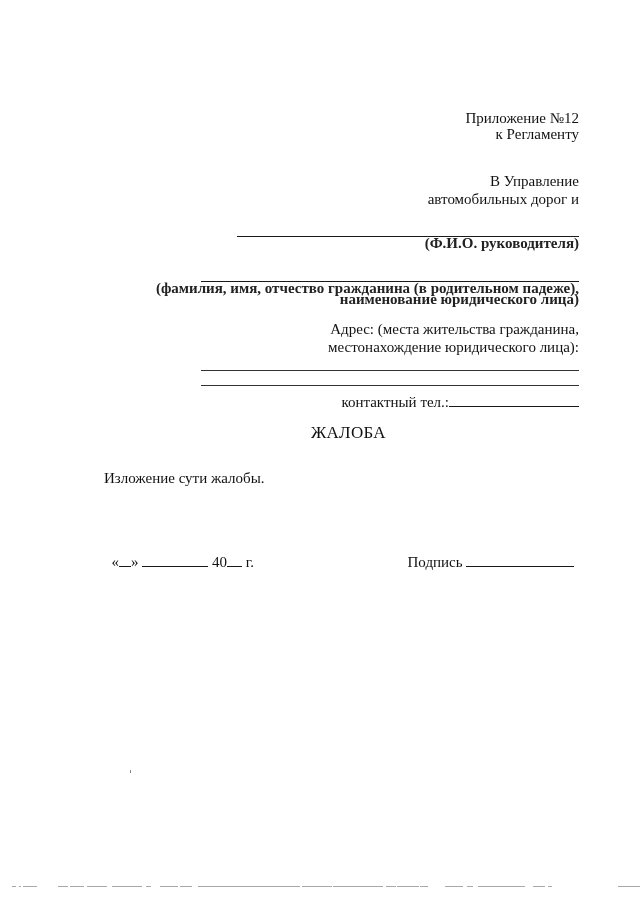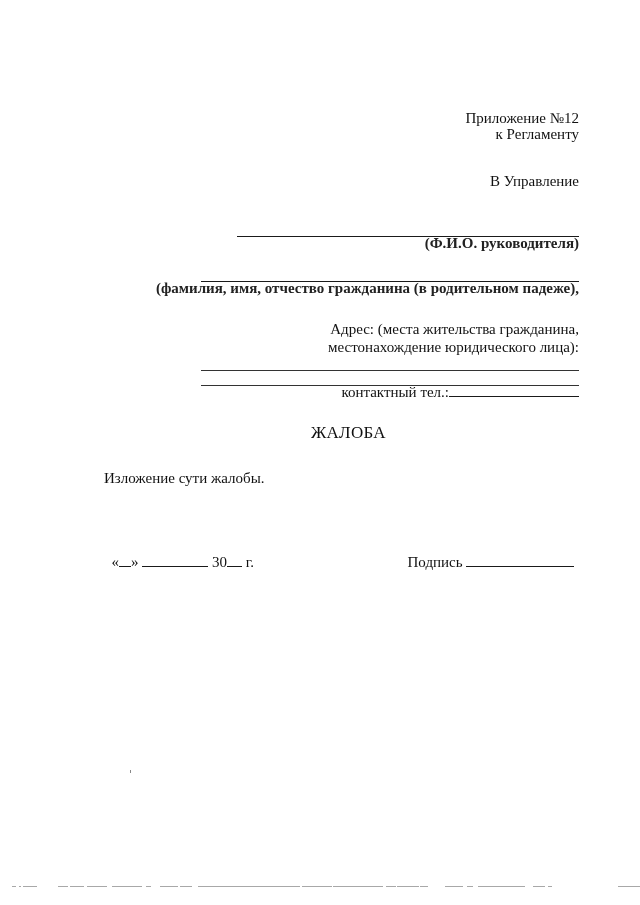--- a/index.html
+++ b/index.html
@@ -95,48 +95,50 @@
 </head>
 <body>
 
 <div class="right-block" style="top:110px;">
   <div>Приложение №12</div>
   <div>к Регламенту</div>
 </div>
 
 <div class="right-block" style="top:172px; line-height:18px;">
   <div>В Управление</div>
+  <div>автомобильных дорог и</div>
 </div>
 
 <div class="rule" style="left:237px; width:342px; top:236px;"></div>
 <div class="caption" style="top:238px;">(Ф.И.О. руководителя)</div>
 
 <div class="rule" style="left:201px; width:378px; top:281px;"></div>
 <div class="caption" style="top:283px;">
   <div>(фамилия, имя, отчество гражданина (в родительном падеже),</div>
+  <div>наименование юридического лица)</div>
 </div>
 
 <div class="right-block" style="top:320px; line-height:18px;">
   <div>Адрес: (места жительства гражданина,</div>
   <div>местонахождение юридического лица):</div>
 </div>
 
 <div class="rule soft" style="left:201px; width:378px; top:370px;"></div>
 <div class="rule soft" style="left:201px; width:378px; top:385px;"></div>
 
-<div class="right-block" style="top:383px; line-height:18px;margin-left:14px;">
+<div class="right-block" style="top:393px; line-height:18px;margin-left:14px;">
   <span>контактный тел.:</span><span class="uline" style="width:130px;"></span>
 </div>
 
 <div class="title">ЖАЛОБА</div>
 
 <div class="summary">Изложение сути жалобы.</div>
 
 <div class="date-line">
-  <span>«</span><span class="uline" style="width:12px;"></span><span>»</span> <span class="uline" style="width:66px;"></span> <span>30</span><span class="uline" style="width:15px;"></span> <span>г.</span>
+  <span>«</span><span class="uline" style="width:12px;"></span><span>»</span> <span class="uline" style="width:66px;"></span> <span>40</span><span class="uline" style="width:15px;"></span> <span>г.</span>
 </div>
 
 <div class="sign-line">
   <span>Подпись</span> <span class="uline" style="width:108px;"></span>
 </div>
 
 <div class="speck" style="left:130px; top:770px;"></div>
 
 <div class="footer-artifact">
   <span style="left:12px; width:4px;"></span>

